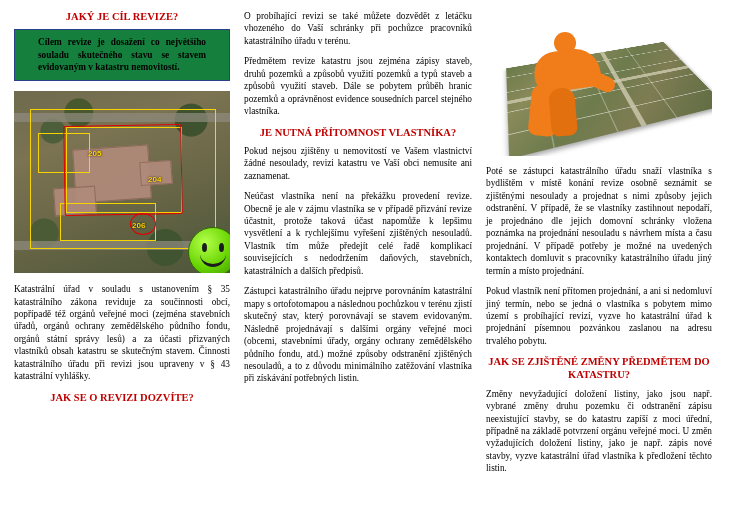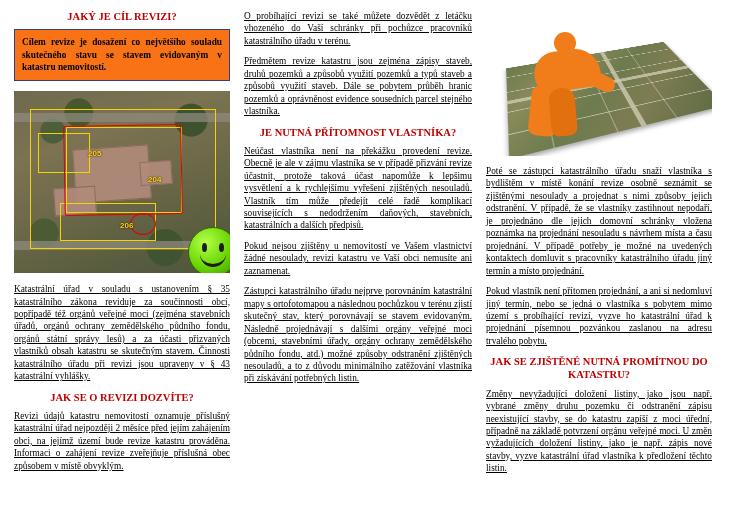--- a/index.html
+++ b/index.html
@@ -42,27 +42,26 @@
     margin: 0 0 6px 0;
     line-height: 1.25;
     font-family: "Liberation Serif", serif;
   }
   p.body {
     font-size: 9.3px;
     line-height: 1.34;
     text-align: justify;
     margin: 0 0 8px 0;
     text-indent: 0;
-    text-decoration: underline;
   }
 
   .callout {
     border: 1px solid #2b3f8c;
-    background: #f97316;
-    padding: 6px 7px;
+    background: #15803d;
+    padding: 6px 23px;
     margin: 0 0 10px 0;
   }
   .callout p {
     margin: 0;
     font-size: 9.3px;
     font-weight: bold;
     line-height: 1.36;
     text-align: justify;
   }
 
@@ -232,21 +231,21 @@
   }
 </style>
 </head>
 <body>
 
 <div class="page">
   <div class="cols">
 
     <div class="col c1">
 
-      <h2 class="heading">JAKÝ JE CÍL REVIZI?</h2>
+      <h2 class="heading">JAKÝ JE CÍL REVIZE?</h2>
 
       <div class="callout">
         <p>Cílem revize je dosažení co největšího souladu skutečného stavu se stavem evidovaným v katastru nemovitostí.</p>
       </div>
 
       <div class="aerial">
         <div class="roadh" style="top:22px;"></div>
         <div class="roadh" style="top:150px;"></div>
 
         <div class="bld" style="left:60px; top:56px; width:74px; height:52px; transform:rotate(-4deg);"></div>
@@ -256,45 +255,44 @@
         <div class="parcel" style="left:24px; top:42px; width:52px; height:40px;"></div>
         <div class="parcel" style="left:52px; top:36px; width:116px; height:86px;"></div>
         <div class="parcel" style="left:46px; top:112px; width:96px; height:38px;"></div>
         <div class="parcel" style="left:16px; top:18px; width:186px; height:140px; border-width:1px;"></div>
 
         <div class="redline" style="left:50px; top:34px; width:118px; height:90px; border-radius:2px; transform:rotate(-1deg);"></div>
         <div class="redline" style="left:116px; top:122px; width:26px; height:22px; border-radius:50%;"></div>
 
         <div class="plabel" style="left:36px; top:58px;">205</div>
         <div class="plabel" style="left:96px; top:84px;">204</div>
-        <div class="plabel" style="left:68px; top:130px;">206</div>
+        <div class="plabel" style="left:80px; top:130px;">206</div>
 
         <div class="smiley">
           <div class="eye l"></div>
           <div class="eye r"></div>
           <div class="mouth"></div>
         </div>
       </div>
 
       <p class="body">Katastrální úřad v souladu s ustanovením § 35 katastrálního zákona reviduje za součinnosti obcí, popřípadě též orgánů veřejné moci (zejména stavebních úřadů, orgánů ochrany zemědělského půdního fondu, orgánů státní správy lesů) a za účasti přizvaných vlastníků obsah katastru se skutečným stavem. Činnosti katastrálního úřadu při revizi jsou upraveny v § 43 katastrální vyhlášky.</p>
 
       <h2 class="heading">JAK SE O REVIZI DOZVÍTE?</h2>
 
-      <p class="body">Revizi údajů katastru nemovitostí oznamuje příslušný katastrální úřad nejpozději 2 měsíce před jejím zahájením obci, na jejímž území bude revize katastru prováděna. Informaci o zahájení revize zveřejňuje příslušná obec způsobem v místě obvyklým.</p>
     </div>
 
     <div class="col c2">
 
       <p class="body">O probíhající revizi se také můžete dozvědět z letáčku vhozeného do Vaší schránky při pochůzce pracovníků katastrálního úřadu v terénu.</p>
 
       <p class="body">Předmětem revize katastru jsou zejména zápisy staveb, druhů pozemků a způsobů využití pozemků a typů staveb a způsobů využití staveb. Dále se pobytem průběh hranic pozemků a oprávněnost evidence sousedních parcel stejného vlastníka.</p>
 
       <h2 class="heading">JE NUTNÁ PŘÍTOMNOST VLASTNÍKA?</h2>
+      <p class="body">Pokud nejsou zjištěny u nemovitostí ve Vašem vlastnictví žádné nesoulady, revizi katastru ve Vaší obci nemusíte ani zaznamenat.</p>
       <p class="body">Neúčast vlastníka není na překážku provedení revize. Obecně je ale v zájmu vlastníka se v případě přizvání revize účastnit, protože taková účast napomůže k lepšimu vysvětlení a k rychlejšímu vyřešení zjištěných nesouladů. Vlastník tím může předejít celé řadě komplikací souvisejících s nedodržením daňových, stavebních, katastrálních a dalších předpisů.</p>
-      <p class="body">Pokud nejsou zjištěny u nemovitostí ve Vašem vlastnictví žádné nesoulady, revizi katastru ve Vaší obci nemusíte ani zaznamenat.</p>
 
       <p class="body">Zástupci katastrálního úřadu nejprve porovnáním katastrální mapy s ortofotomapou a následnou pochůzkou v terénu zjistí skutečný stav, který porovnávají se stavem evidovaným. Následně projednávají s dalšími orgány veřejné moci (obcemi, stavebními úřady, orgány ochrany zemědělského půdního fondu, atd.) možné způsoby odstranění zjištěných nesouladů, a to z důvodu minimálního zatěžování vlastníka při získávání potřebných listin.</p>
     </div>
 
     <div class="col c3">
 
       <div class="surveyor">
         <div class="map3d">
           <div class="mline" style="top:18px;"></div>
           <div class="mline" style="top:44px;"></div>
@@ -311,18 +309,18 @@
           <div class="body"></div>
           <div class="arm"></div>
           <div class="leg"></div>
           <div class="leg2"></div>
         </div>
       </div>
 
       <p class="body">Poté se zástupci katastrálního úřadu snaží vlastníka s bydlištěm v místě konání revize osobně seznámit se zjištěnými nesoulady a projednat s nimi způsoby jejich odstranění. V případě, že se vlastníky zastihnout nepodaří, je projednáno dle jejich domovní schránky vložena poznámka na projednání nesouladu s návrhem místa a času projednání. V případě potřeby je možné na uvedených kontaktech domluvit s pracovníky katastrálního úřadu jiný termín a místo projednání.</p>
       <p class="body">Pokud vlastník není přítomen projednání, a ani si nedomluví jiný termín, nebo se jedná o vlastníka s pobytem mimo území s probíhající revizí, vyzve ho katastrální úřad k projednání písemnou pozvánkou zaslanou na adresu trvalého pobytu.</p>
 
-      <h2 class="heading">JAK SE ZJIŠTĚNÉ NUTNÁ PROMÍTNOU DO KATASTRU?</h2>
+      <h2 class="heading">JAK SE ZJIŠTĚNÉ ZMĚNY PŘEDMĚTEM DO KATASTRU?</h2>
       <p class="body">Změny nevyžadující doložení listiny, jako jsou např. vybrané změny druhu pozemku či odstranění zápisu neexistující stavby, se do katastru zapíší z moci úřední, případně na základě potvrzení orgánu veřejné moci. U změn vyžadujících doložení listiny, jako je např. zápis nové stavby, vyzve katastrální úřad vlastníka k předložení těchto listin.</p>
     </div>
 
   </div>
 </div>
 
 </body></html>

